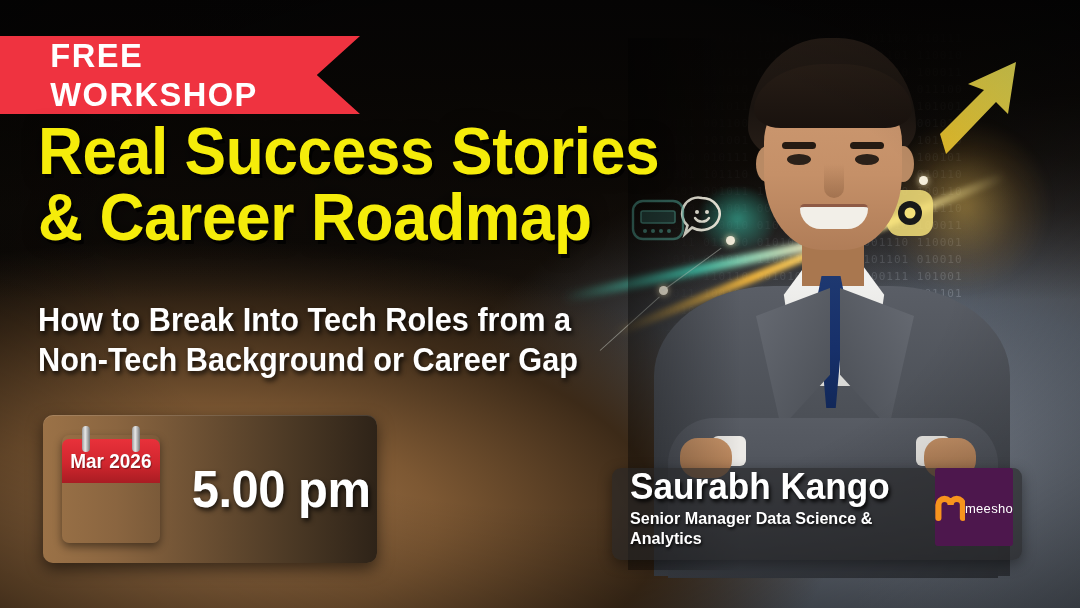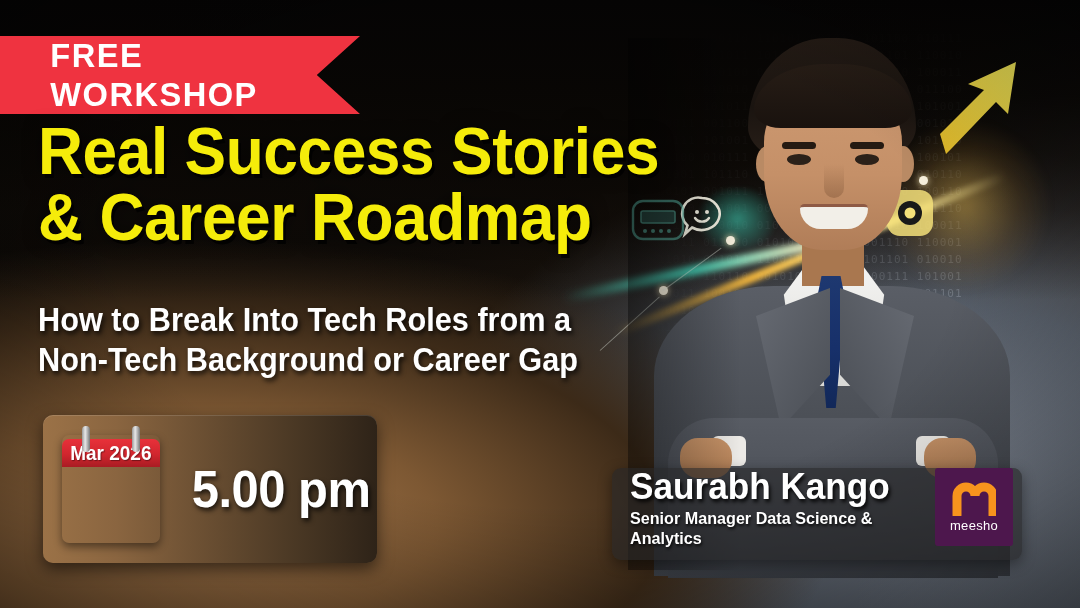--- a/index.html
+++ b/index.html
@@ -218,21 +218,21 @@
     position: relative; width: 98px; height: 108px; margin-left: 19px;
     border-radius: 7px; overflow: visible;
     box-shadow: 0 4px 9px rgba(0,0,0,0.45);
   }
   .cal-ring {
     position: absolute; top: -9px; width: 8px; height: 26px; border-radius: 4px;
     background: linear-gradient(to right, #9a9a9a, #e8e8e8 40%, #777);
     z-index: 3;
   }
   .cal-head {
-    position: absolute; left: 0; top: 4px; width: 98px; height: 28px;
+    position: absolute; left: 0; top: 4px; width: 98px; height: 44px;
     border-radius: 7px 7px 0 0;
     background: linear-gradient(to bottom, #e8313a 0%, #d1262e 55%, #a91c23 100%);
     display: flex; align-items: center; justify-content: center;
     z-index: 2;
   }
   .cal-head span {
     color: #fff; font-size: 20px; font-weight: 700; letter-spacing: 0px;
     transform: scaleX(0.95);
     text-shadow: 1px 1px 1px rgba(0,0,0,0.4);
   }
@@ -270,21 +270,21 @@
   }
   .sp-role {
     color: #ffffff; font-size: 17px; font-weight: 700; margin-top: 3px;
     transform: scaleX(0.95); transform-origin: left center;
     text-shadow: 1px 2px 3px rgba(0,0,0,0.85);
   }
   .meesho {
     width: 78px; height: 78px; margin-right: 9px;
     background: #4d174d;
     border-radius: 3px;
-    display: flex; flex-direction: column; align-items: center; justify-content: center;
+    display: flex; flex-direction: row; align-items: center; justify-content: center;
   }
   .meesho-word {
     color: #ffffff; font-size: 13px; font-weight: 400; margin-top: 2px; letter-spacing: 0.3px;
   }
 </style>
 </head>
 <body>
 
 <div id="banner">
 

